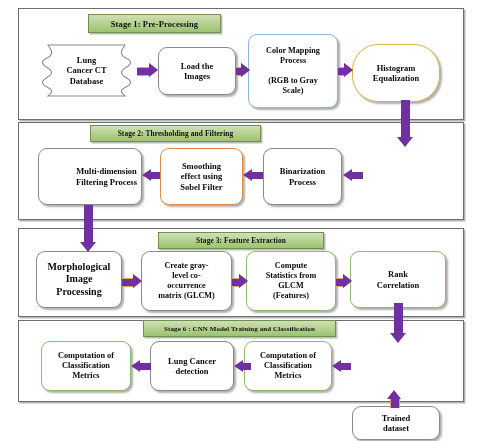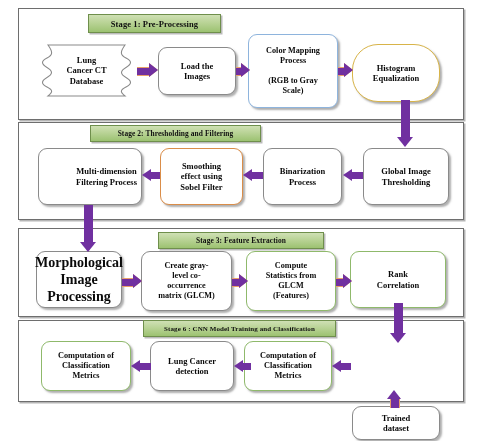--- a/index.html
+++ b/index.html
@@ -161,24 +161,20 @@
     <span style="white-space:pre-line;">Smoothing
 effect using
 Sobel Filter</span>
   </div>
 
   <div class="node gray" style="left:263px;top:148px;width:79px;height:57px;font-size:8.5px;">
     <span style="white-space:pre-line;">Binarization
 Process</span>
   </div>
 
-  <div class="node gray" style="left:363px;top:148px;width:86px;height:57px;font-size:8.5px;">
-    <span style="white-space:pre-line;">Global Image
-Thresholding</span>
-  </div>
 
   <div class="arr-d" style="left:397px;top:100px;width:17px;height:47px;">
     <div class="sh" style="height:38px;"></div>
     <div class="hd"></div>
   </div>
 
   <div class="arr-l" style="left:343px;top:169px;width:20px;height:13px;">
     <div class="sh" style="width:12px;"></div>
     <div class="hd"></div>
   </div>
@@ -188,21 +184,21 @@
   </div>
   <div class="arr-l" style="left:142px;top:169px;width:18px;height:13px;">
     <div class="sh" style="width:10px;"></div>
     <div class="hd"></div>
   </div>
 
   <div class="stage-frame" style="left:18px;top:228px;width:444px;height:87px;"></div>
 
   <div class="banner" style="left:158px;top:232px;width:164px;height:15px;font-size:7.4px;">Stage 3: Feature Extraction</div>
 
-  <div class="node gray" style="left:36px;top:251px;width:86px;height:57px;font-size:14px;">
+  <div class="node gray" style="left:36px;top:251px;width:86px;height:57px;font-size:10px;">
     <span style="white-space:pre-line;">Morphological
 Image
 Processing</span>
   </div>
 
   <div class="node gray" style="left:141px;top:251px;width:91px;height:60px;font-size:8.2px;">
     <span style="white-space:pre-line;">Create gray-
 level co-
 occurrence
 matrix (GLCM)</span>

